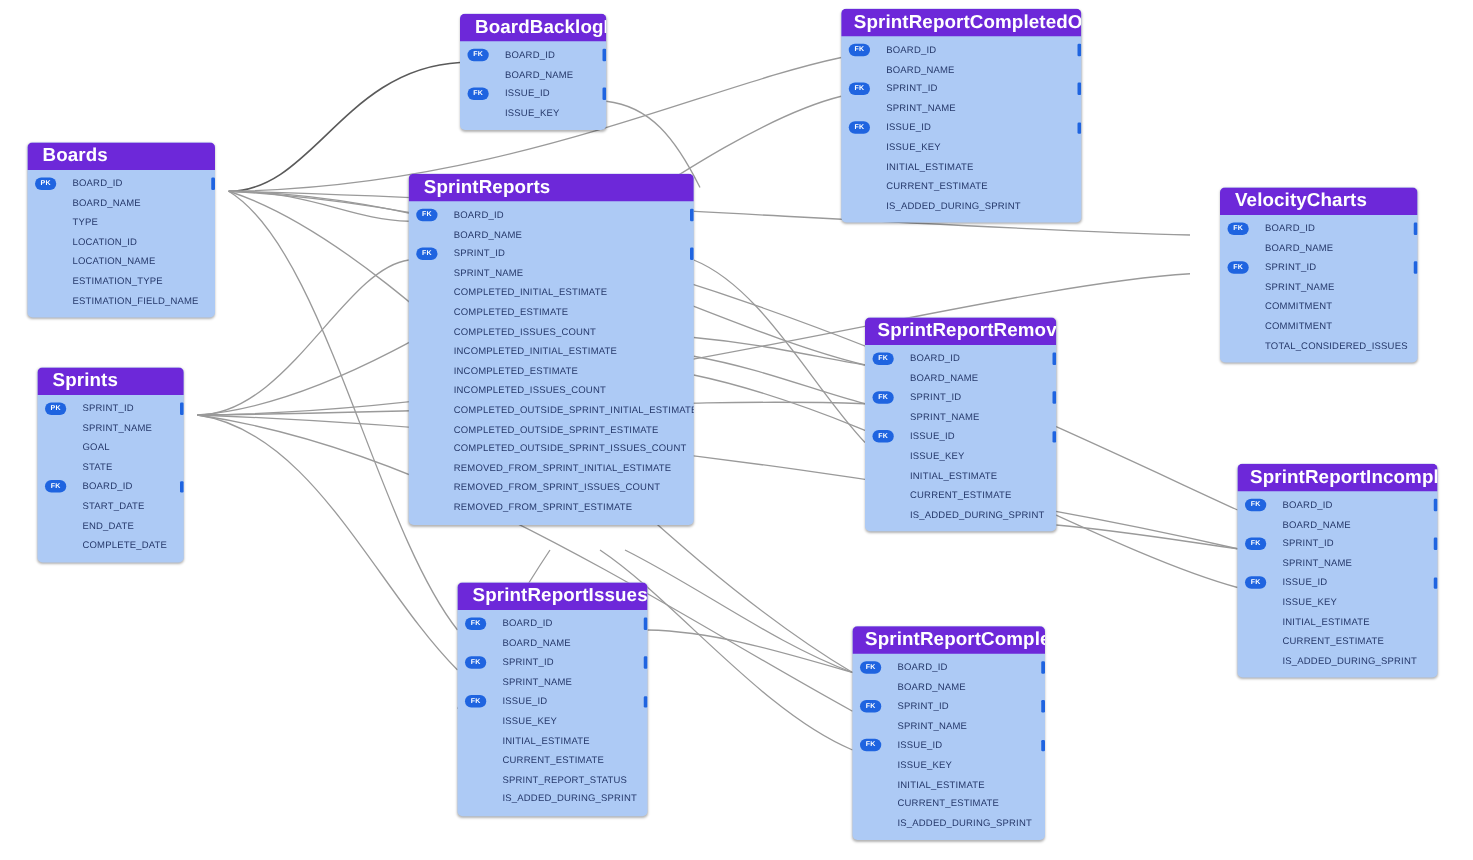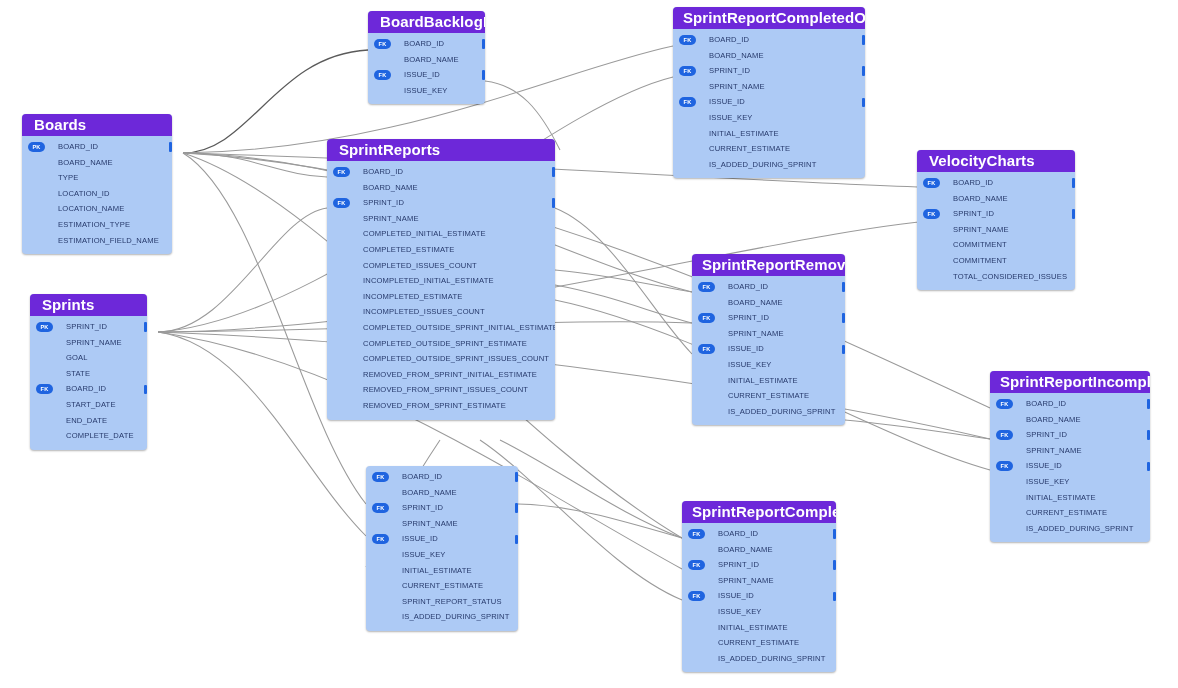--- a/index.html
+++ b/index.html
@@ -189,21 +189,21 @@
           <div class="row"><span>INCOMPLETED_ESTIMATE</span></div>
           <div class="row"><span>INCOMPLETED_ISSUES_COUNT</span></div>
           <div class="row"><span>COMPLETED_OUTSIDE_SPRINT_INITIAL_ESTIMATE</span></div>
           <div class="row"><span>COMPLETED_OUTSIDE_SPRINT_ESTIMATE</span></div>
           <div class="row"><span>COMPLETED_OUTSIDE_SPRINT_ISSUES_COUNT</span></div>
           <div class="row"><span>REMOVED_FROM_SPRINT_INITIAL_ESTIMATE</span></div>
           <div class="row"><span>REMOVED_FROM_SPRINT_ISSUES_COUNT</span></div>
           <div class="row"><span>REMOVED_FROM_SPRINT_ESTIMATE</span></div>
         </div>
       </div>
-      <div class="entity" style="left: 917px; top: 150px; width: 158px;">
+      <div class="entity" style="left: 976px; top: 150px; width: 158px;">
         <div class="entity-header">VelocityCharts</div>
         <div class="entity-body">
           <div class="row"><span class="badge">FK</span><span>BOARD_ID</span><span class="port"></span></div>
           <div class="row"><span>BOARD_NAME</span></div>
           <div class="row"><span class="badge">FK</span><span>SPRINT_ID</span><span class="port"></span></div>
           <div class="row"><span>SPRINT_NAME</span></div>
           <div class="row"><span>COMMITMENT</span></div>
           <div class="row"><span>COMMITMENT</span></div>
           <div class="row"><span>TOTAL_CONSIDERED_ISSUES</span></div>
         </div>
@@ -230,20 +230,21 @@
           <div class="row"><span class="badge">FK</span><span>SPRINT_ID</span><span class="port"></span></div>
           <div class="row"><span>SPRINT_NAME</span></div>
           <div class="row"><span class="badge">FK</span><span>ISSUE_ID</span><span class="port"></span></div>
           <div class="row"><span>ISSUE_KEY</span></div>
           <div class="row"><span>INITIAL_ESTIMATE</span></div>
           <div class="row"><span>CURRENT_ESTIMATE</span></div>
           <div class="row"><span>IS_ADDED_DURING_SPRINT</span></div>
         </div>
       </div>
       <div class="entity" style="left: 366px; top: 466px; width: 152px;">
+        <div class="entity-header">SprintReportIssues</div>
         <div class="entity-body">
           <div class="row"><span class="badge">FK</span><span>BOARD_ID</span><span class="port"></span></div>
           <div class="row"><span>BOARD_NAME</span></div>
           <div class="row"><span class="badge">FK</span><span>SPRINT_ID</span><span class="port"></span></div>
           <div class="row"><span>SPRINT_NAME</span></div>
           <div class="row"><span class="badge">FK</span><span>ISSUE_ID</span><span class="port"></span></div>
           <div class="row"><span>ISSUE_KEY</span></div>
           <div class="row"><span>INITIAL_ESTIMATE</span></div>
           <div class="row"><span>CURRENT_ESTIMATE</span></div>
           <div class="row"><span>SPRINT_REPORT_STATUS</span></div>

